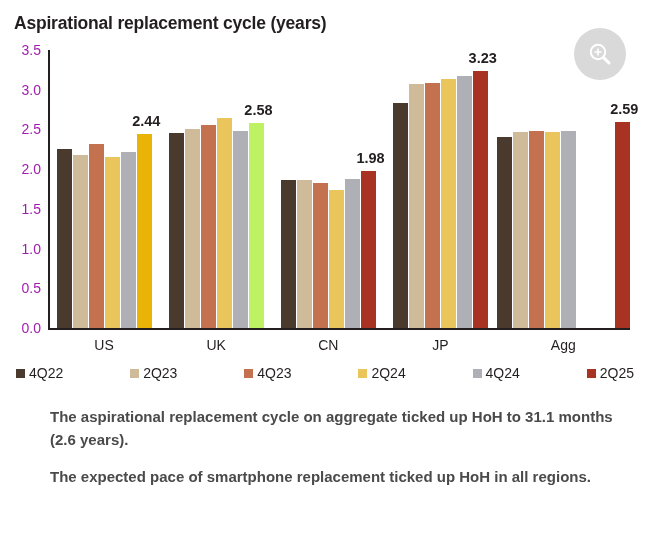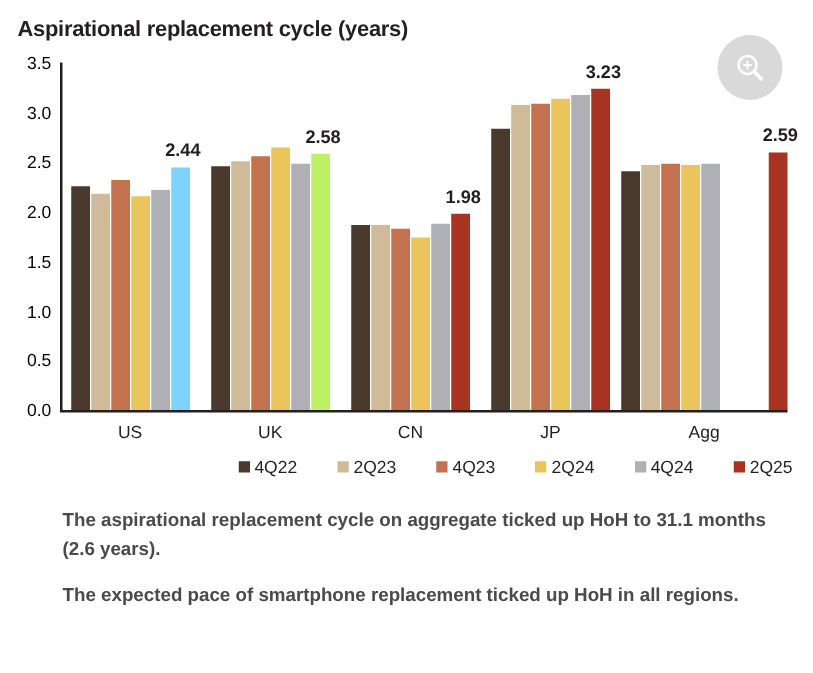--- a/index.html
+++ b/index.html
@@ -32,21 +32,21 @@
   }
   #plot{
     position:absolute;
     left:48px;top:8px;
     width:582px;height:278px;
   }
   .y-tick{
     position:absolute;
     right:calc(100% + 7px);
     transform:translateY(-50%);
-    font-size:14px;color:#000000;white-space:nowrap;
+    font-size:14px;color:#a21caf;white-space:nowrap;
   }
   .axis-y{
     position:absolute;left:0;top:0;width:2px;height:100%;
     background:#231f20;
   }
   .axis-x{
     position:absolute;left:0;bottom:-2px;width:100%;height:2.5px;
     background:#231f20;
   }
   #groups{
@@ -74,21 +74,21 @@
   .x-label{
     position:absolute;
     top:100%;left:50%;
     transform:translateX(-50%);
     margin-top:9px;
     font-size:14px;color:#231f20;white-space:nowrap;
   }
   
   #legend{
     position:absolute;left:0;top:365px;width:650px;
-    display:flex;justify-content:flex-end;align-items:center;
+    display:flex;justify-content:space-between;align-items:center;
   }
   .legend-item{
     display:flex;align-items:center;
     margin:0 16px;
   }
   .legend-swatch{
     width:9px;height:9px;margin-right:4px;display:inline-block;
   }
   .legend-text{font-size:14px;color:#231f20;}
   
@@ -132,21 +132,21 @@
         <div class="y-tick" style="bottom: 85.7143%; top: auto; transform: translateY(50%);">3.0</div>
         <div class="y-tick" style="bottom: 100%; top: auto; transform: translateY(50%);">3.5</div>
       </div>
     <div id="groups">
         <div class="group">
           <div class="bar" style="background: rgb(74, 58, 46); height: 64.5714%;"></div>
           <div class="bar" style="background: rgb(207, 187, 154); height: 62.2857%;"></div>
           <div class="bar" style="background: rgb(196, 113, 79); height: 66.2857%;"></div>
           <div class="bar" style="background: rgb(233, 197, 92); height: 61.4286%;"></div>
           <div class="bar" style="background: rgb(174, 176, 181); height: 63.1429%;"></div>
-          <div class="bar" style="background: #7dd3fc; height: 69.7143%;">
+          <div class="bar" style="background: #eab308; height: 69.7143%;">
             <span class="bar-label">2.44</span>
           </div>
           <div class="x-label">US</div>
         </div>
         <div class="group">
           <div class="bar" style="background: rgb(74, 58, 46); height: 70%;"></div>
           <div class="bar" style="background: rgb(207, 187, 154); height: 71.7143%;"></div>
           <div class="bar" style="background: rgb(196, 113, 79); height: 73.1429%;"></div>
           <div class="bar" style="background: rgb(233, 197, 92); height: 75.4286%;"></div>
           <div class="bar" style="background: rgb(174, 176, 181); height: 70.8571%;"></div>

